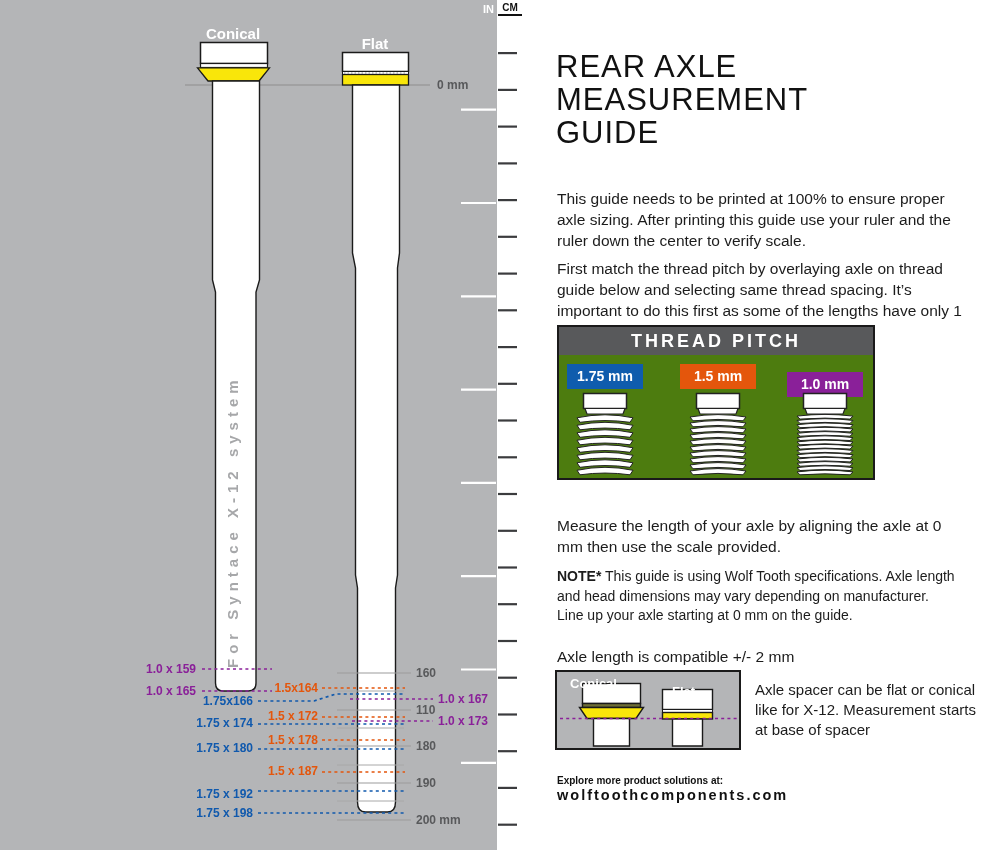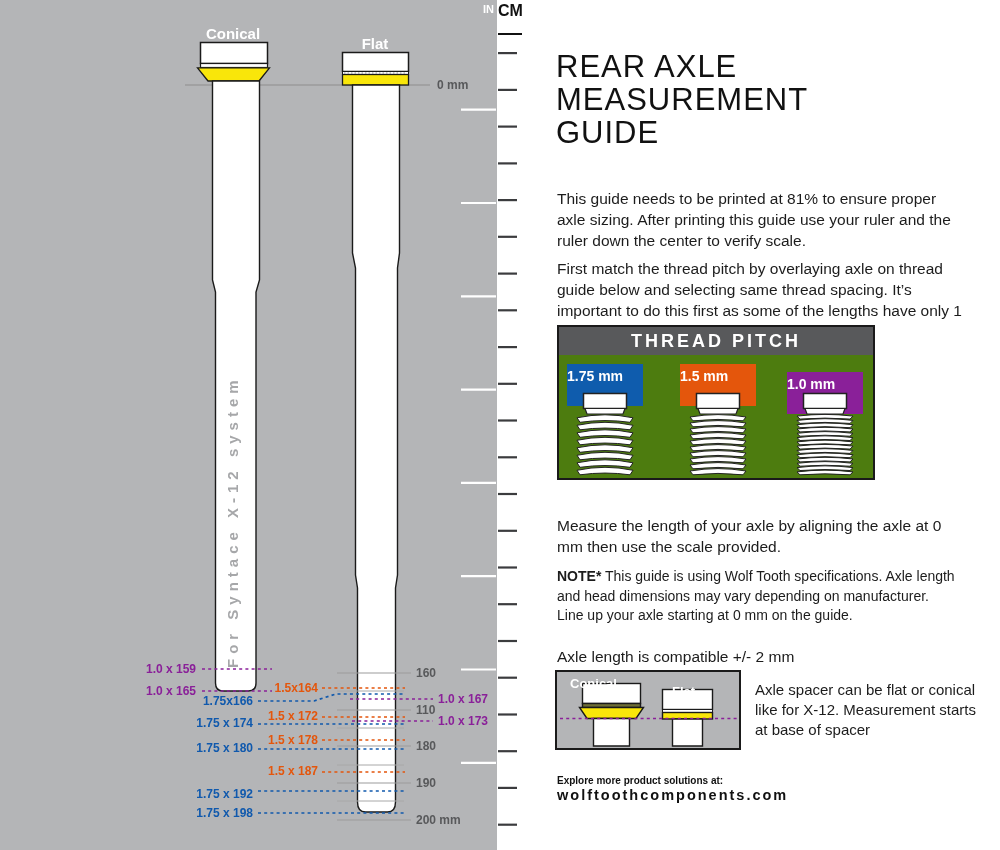--- a/index.html
+++ b/index.html
@@ -13,37 +13,37 @@
   .lbl.orange{color:#e4560c;}
   .lbl.gray{color:#58595b;}
   .lbl.r{text-align:right;}
   .head-lbl{position:absolute;z-index:3;color:#fff;font-weight:bold;font-size:15px;text-align:center;width:60px;}
   #axle-vert-text{position:absolute;z-index:3;left:224px;top:148px;height:520px;
       writing-mode:vertical-rl;transform:rotate(180deg);color:#a6a7a9;font-weight:bold;
       font-size:15px;letter-spacing:5px;white-space:nowrap;}
   #ruler-in{position:absolute;z-index:3;left:470px;top:3px;width:24px;text-align:right;
       color:#fff;font-weight:bold;font-size:11px;}
   #ruler-cm{position:absolute;z-index:3;left:498px;top:2px;width:24px;text-align:center;
-      color:#111;font-weight:bold;font-size:16px;border-bottom:2.5px solid #111;padding-bottom:13px;}
+      color:#111;font-weight:bold;font-size:10px;border-bottom:2.5px solid #111;padding-bottom:1px;}
   
   #title{position:absolute;left:556px;top:50px;font-weight:normal;font-size:31px;line-height:33px;
       letter-spacing:1px;color:#111;}
   .para{position:absolute;left:557px;font-size:15.5px;line-height:21px;width:410px;color:#1c1c1c;}
   #p1{top:172px;}
   #p2{top:242px;}
   #p3{top:499px;width:412px;}
   #note{position:absolute;left:557px;top:553px;font-size:14px;line-height:19.5px;width:398px;color:#1c1c1c;}
   #p4{top:630px;}
   
   #tp-box{position:absolute;left:557px;top:325px;width:318px;height:155px;background:#4d7c0f;
       border:2px solid #1a1a1a;box-sizing:border-box;}
   #tp-header{position:absolute;left:0;top:0;width:100%;height:28px;background:#58595b;color:#fff;
       font-weight:bold;font-size:18px;letter-spacing:3px;text-align:center;line-height:28px;}
-  .badge{position:absolute;top:37px;width:76px;height:42px;color:#fff;font-weight:bold;font-size:14px;
-      text-align:left;line-height:25px;}
+  .badge{position:absolute;top:37px;width:76px;height:25px;color:#fff;font-weight:bold;font-size:14px;
+      text-align:center;line-height:25px;}
   #badge-175{left:8px;background:#0f5cad;}
   #badge-15{left:121px;background:#e4560c;}
   #badge-10{left:228px;background:#8a2099;margin-top:8px;}
   .thread-svg{position:absolute;top:65px;}
   
   #sp-box{position:absolute;left:555px;top:670px;width:186px;height:80px;background:#b4b5b7;
       border:2px solid #1a1a1a;box-sizing:border-box;}
   #sp-caption{position:absolute;left:755px;top:680px;width:222px;font-size:15px;line-height:20px;color:#1c1c1c;}
   .sp-lbl{position:absolute;color:#fff;font-weight:bold;font-size:13px;z-index:3;}
   #footer-tag{position:absolute;left:557px;top:775px;font-size:10px;font-weight:bold;color:#111;}
@@ -178,21 +178,21 @@
 
   <div id="ruler-in">IN</div>
   <div id="ruler-cm">CM</div>
 
   <div id="title">
     <div>REAR AXLE</div>
     <div>MEASUREMENT</div>
     <div>GUIDE</div>
   </div>
 
-  <p class="para" id="p1">This guide needs to be printed at 81% to ensure proper axle sizing. After printing this guide use your ruler and the ruler down the center to verify scale.</p>
+  <p class="para" id="p1">This guide needs to be printed at 100% to ensure proper axle sizing. After printing this guide use your ruler and the ruler down the center to verify scale.</p>
   <p class="para" id="p2">First match the thread pitch by overlaying axle on thread guide below and selecting same thread spacing. It’s important to do this first as some of the lengths have only 1 mm separation.</p>
 
   <div id="tp-box">
     <div id="tp-header">THREAD PITCH</div>
     <div class="badge" id="badge-175">1.75 mm</div>
     <div class="badge" id="badge-15">1.5 mm</div>
     <div class="badge" id="badge-10">1.0 mm</div>
     <svg class="thread-svg" style="left:13px" width="66" height="86">
         <rect x="11.5" y="1.5" width="43" height="15" fill="#fff" stroke="#222" stroke-width="1.5"></rect>
         <path d="M13,16.5 L53,16.5 L51,22 L15,22 Z" fill="#fff" stroke="#222" stroke-width="1.2"></path>

